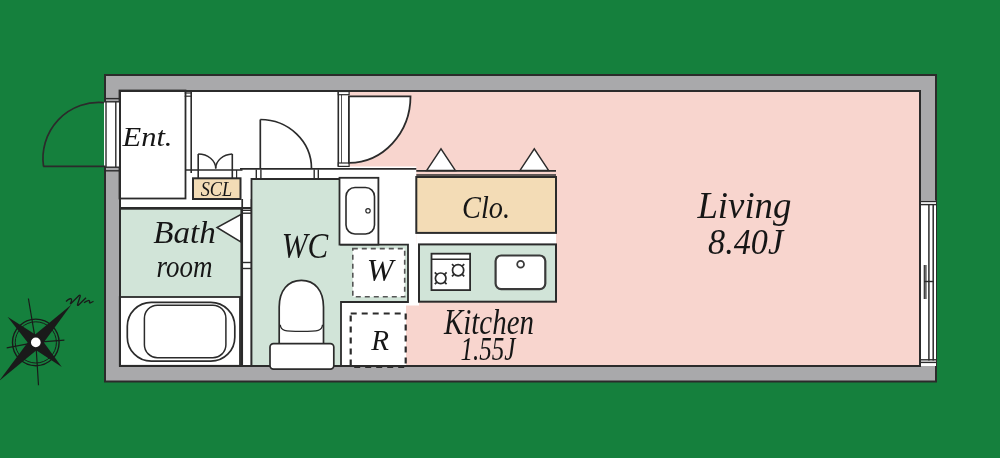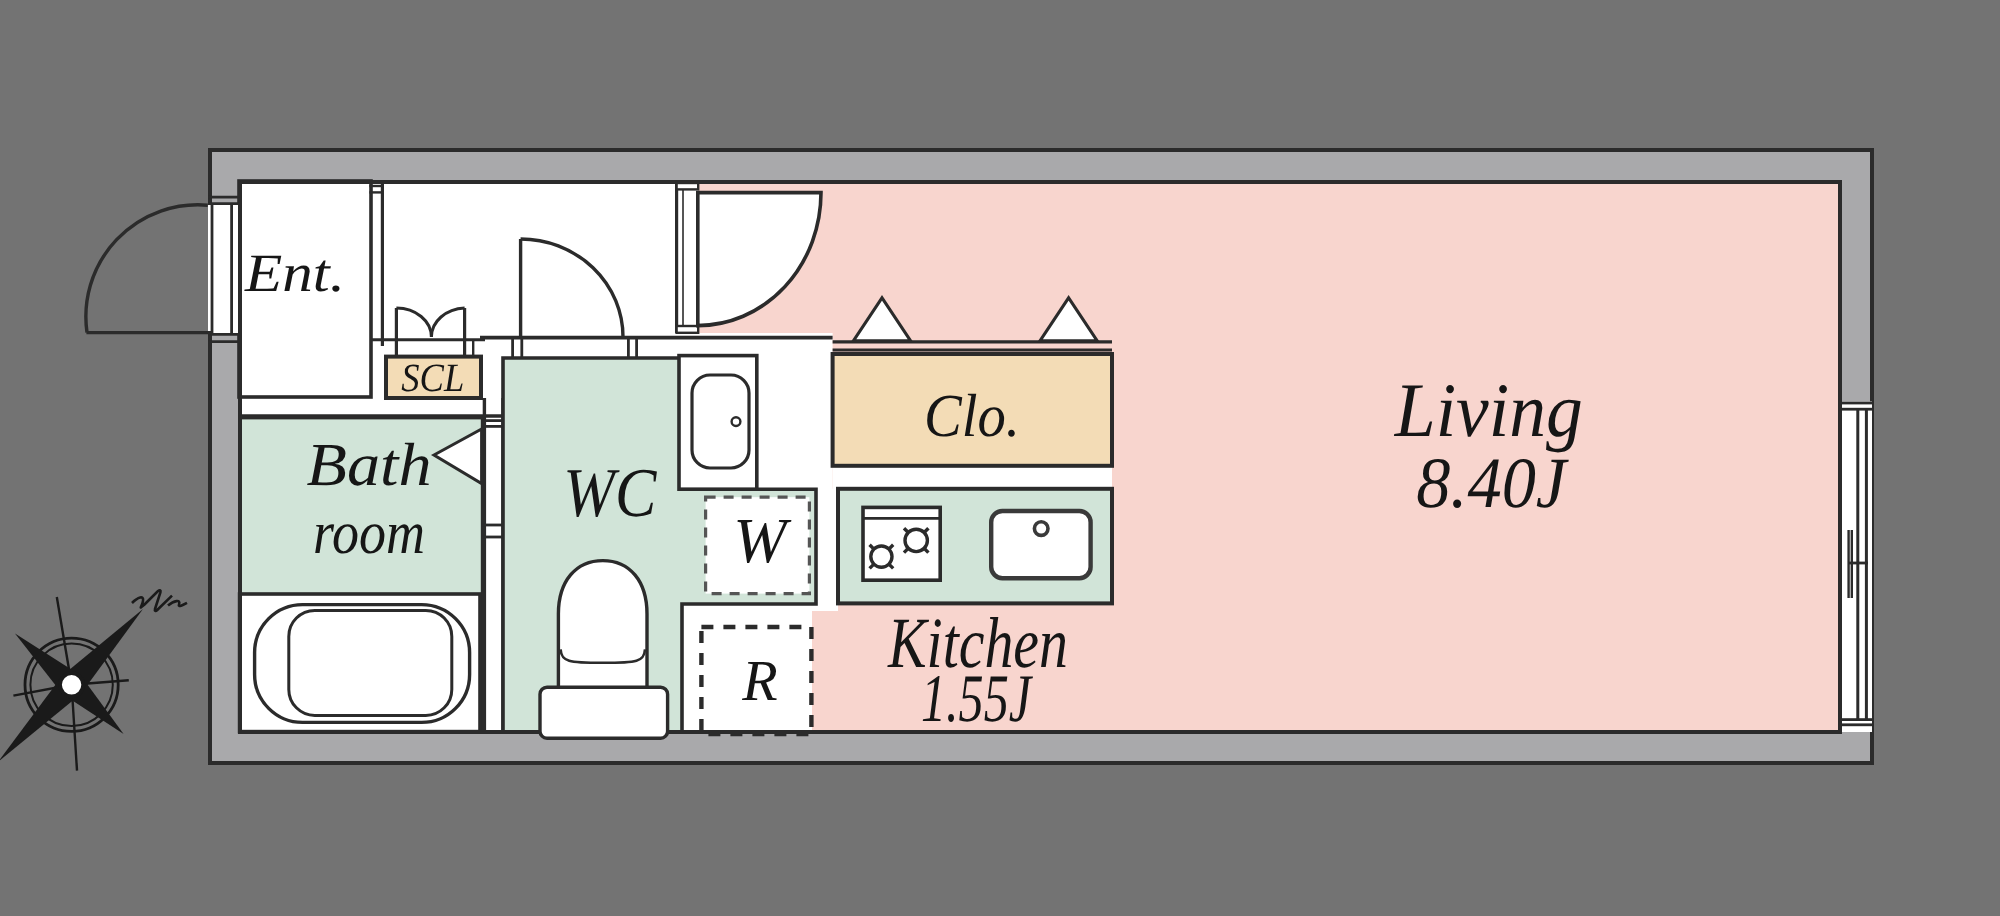--- a/index.html
+++ b/index.html
@@ -1,16 +1,16 @@
 <!DOCTYPE html>
 <html><head>
 <meta charset="utf-8">
 <style>
   html,body{margin:0;padding:0;background:#ffffff;}
-  .wrap{width:1000px;height:458px;position:relative;overflow:hidden;background:#737373;}
+  .wrap{width:1000px;height:458px;position:relative;overflow:hidden;background:#15803d;}
   svg{display:block;}
   text{font-family:"Liberation Serif", serif;font-style:italic;fill:#161616;}
 </style>
 </head>
 <body>
 <div class="wrap">
 <svg width="1000" height="458" viewBox="0 0 1000 458">
 
 <g>
 <rect x="105" y="75" width="831" height="306.5" fill="#a9a9ab" stroke="#2b2b2b" stroke-width="2"></rect>

